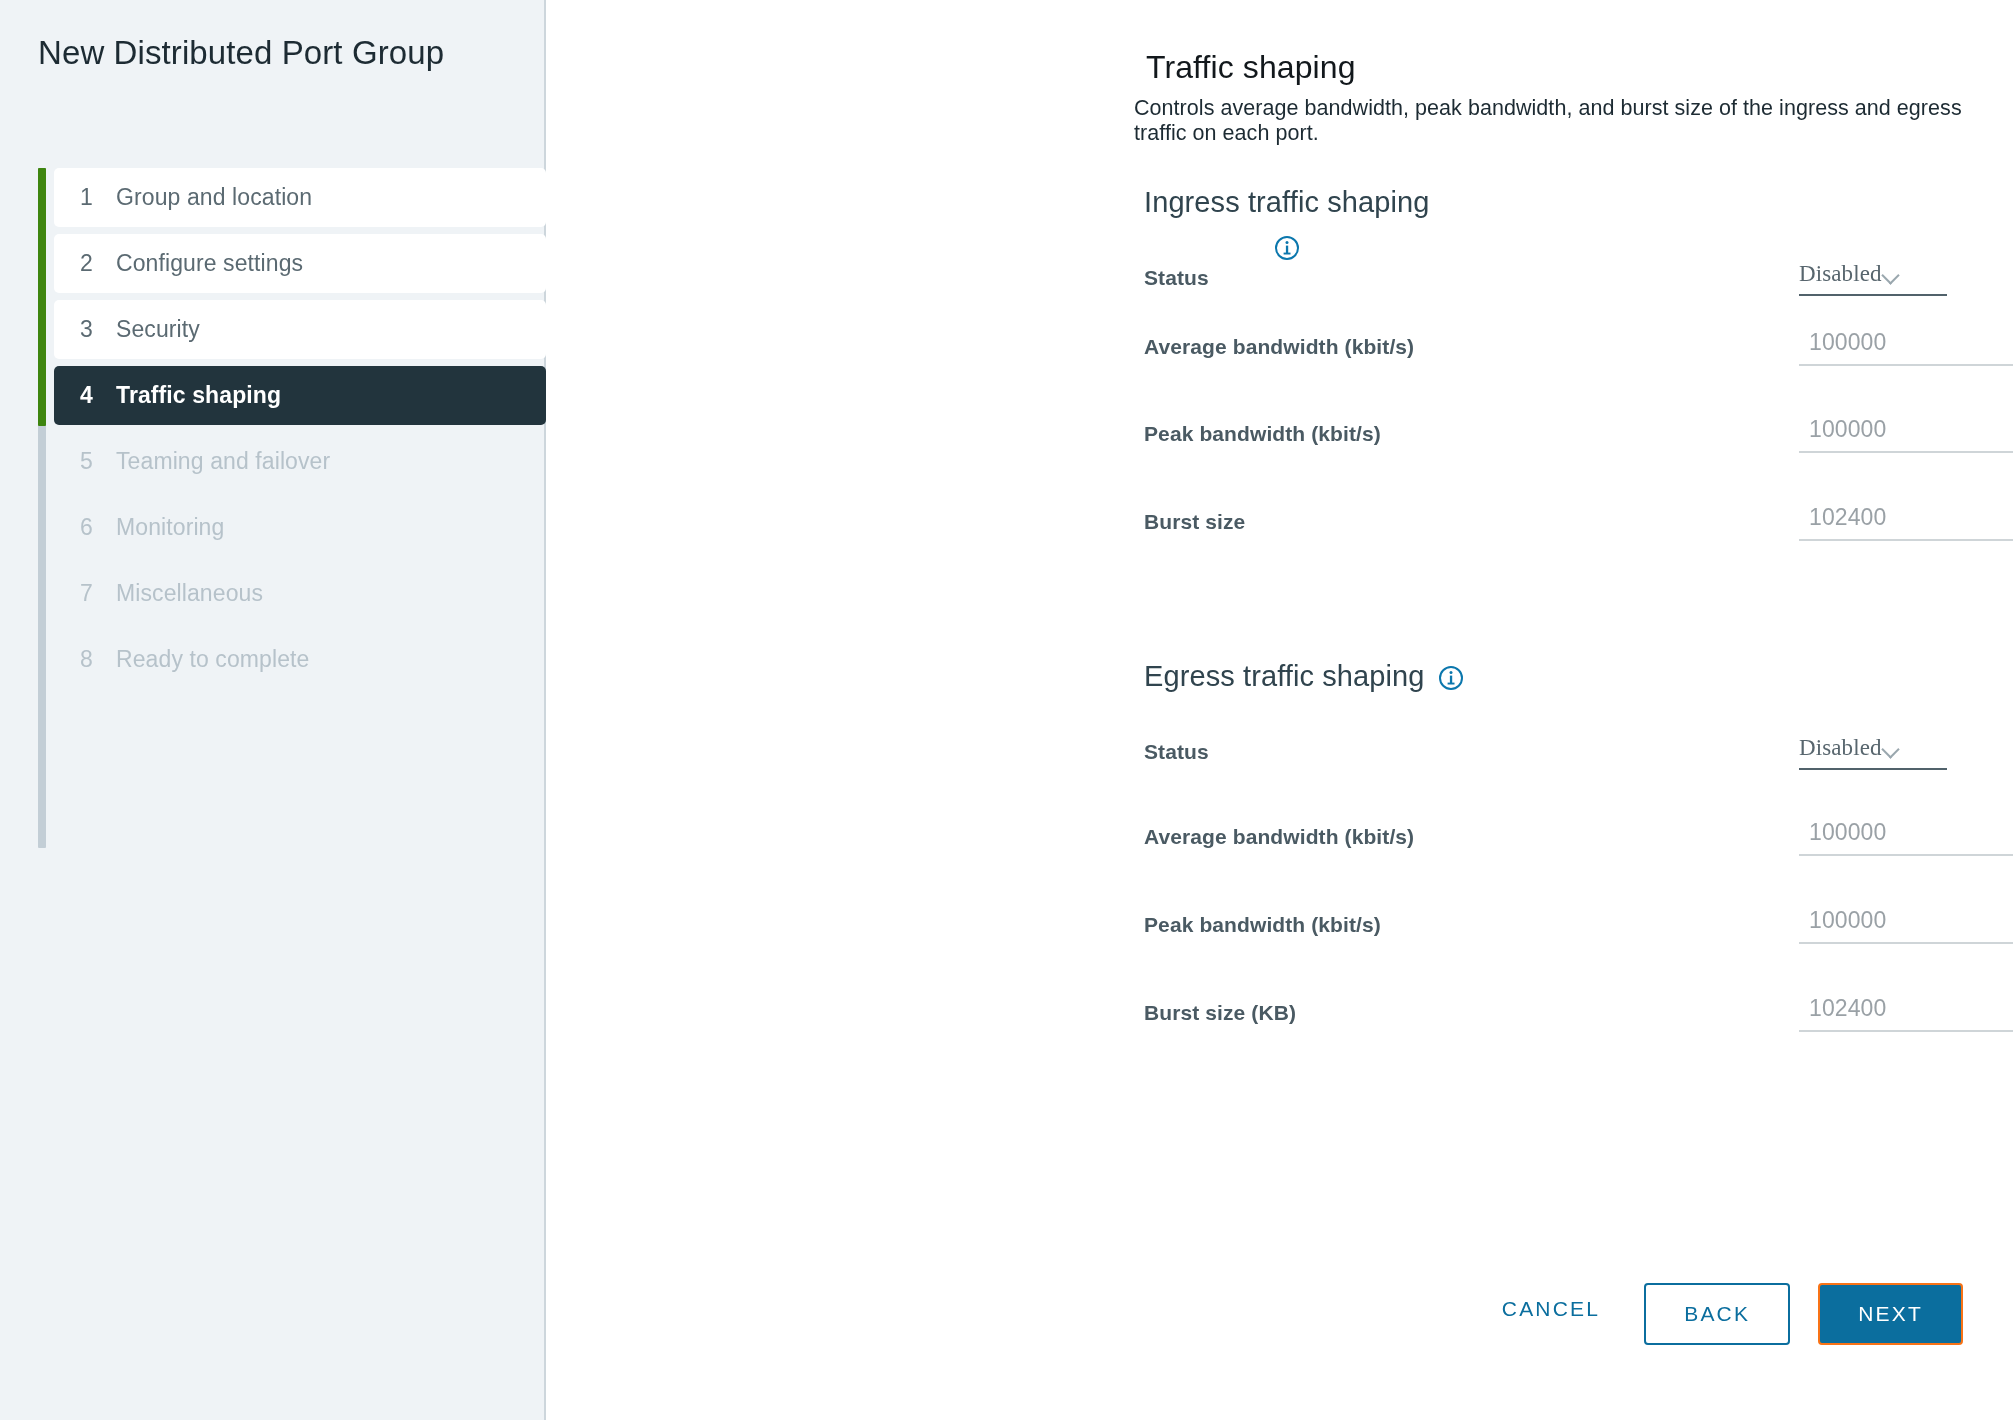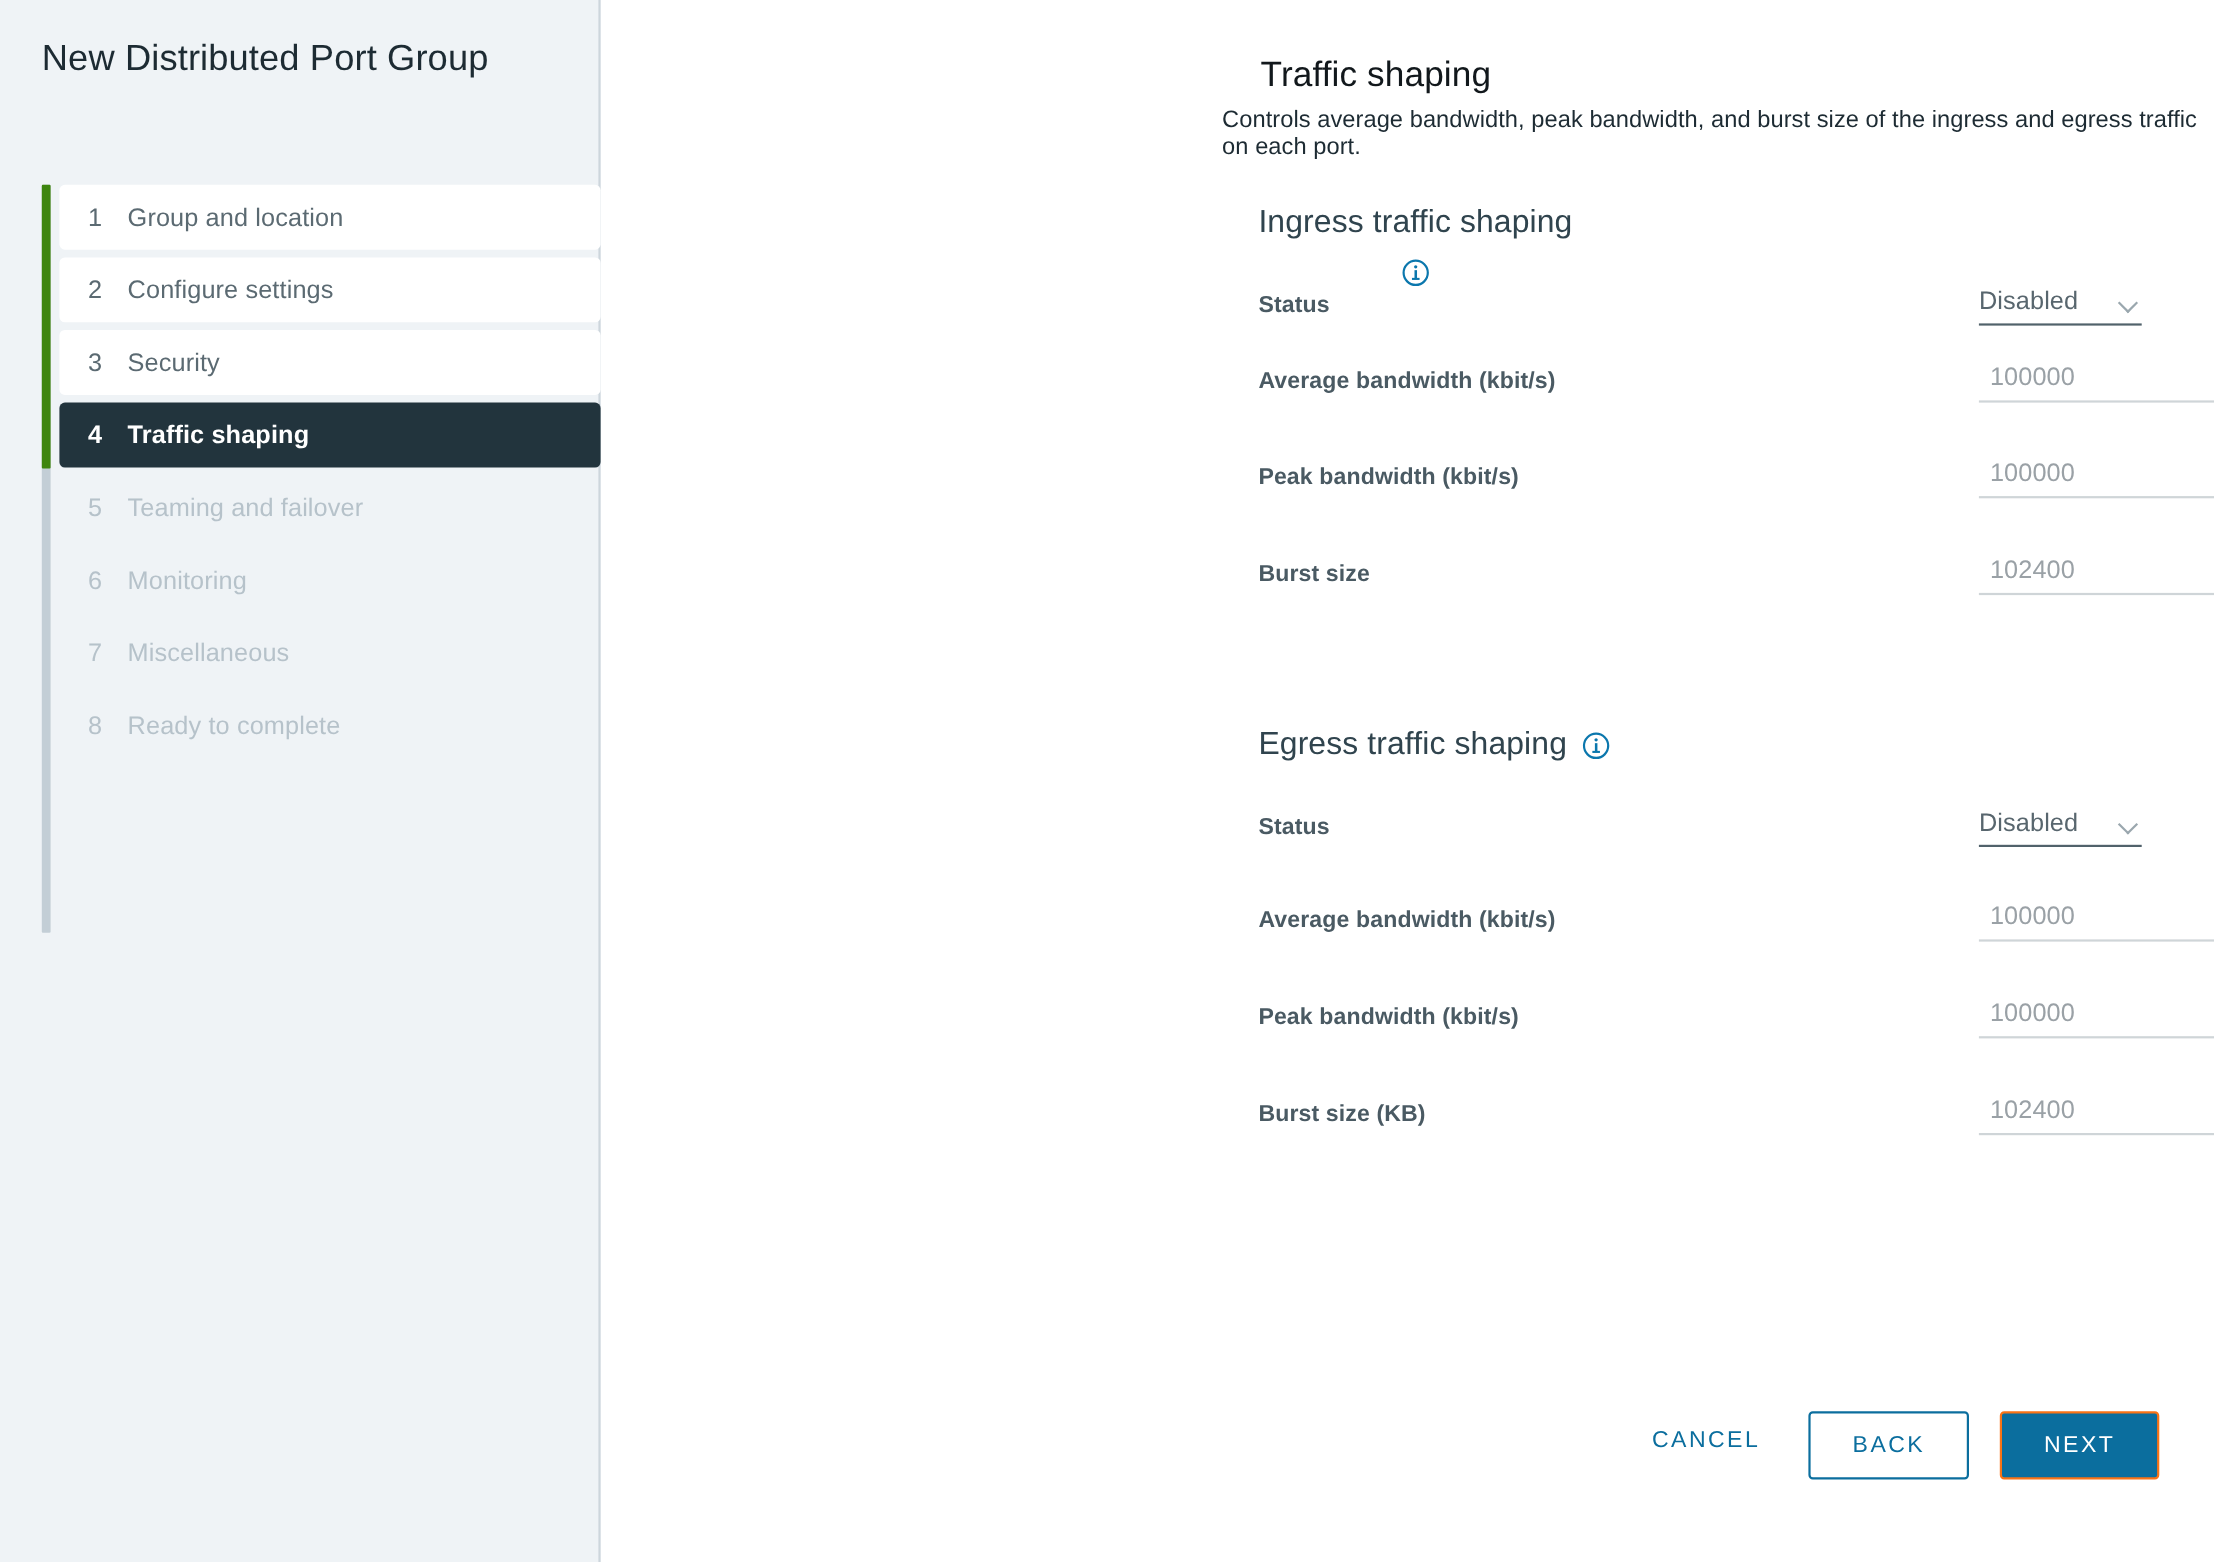--- a/index.html
+++ b/index.html
@@ -125,21 +125,21 @@
     left: 600px;
     top: 28px;
     font-size: 32px;
     font-weight: 400;
     color: #12181c;
     letter-spacing: 0.1px;
   }
 
   .page-subtitle {
     position: absolute;
-    left: 565px;
+    left: 588px;
     top: 96px;
     font-size: 21.5px;
     color: #1d2b33;
     letter-spacing: 0.05px;
   }
 
   .section-head {
     position: absolute;
     left: 598px;
     display: flex;
@@ -180,22 +180,22 @@
     flex: 0 0 655px;
   }
 
   .select-wrap {
     position: relative;
     width: 148px;
     border-bottom: 2px solid #51626b;
     padding-bottom: 7px;
     display: flex;
     align-items: center;
-    justify-content: space-between;
     cursor: pointer;
+    font-family: Liberation Serif, serif;
   }
   .select-value {
     font-size: 23px;
     color: #58666e;
     letter-spacing: 0.1px;
   }
   .chev {
     display: inline-block;
     width: 18px;
     height: 10px;

